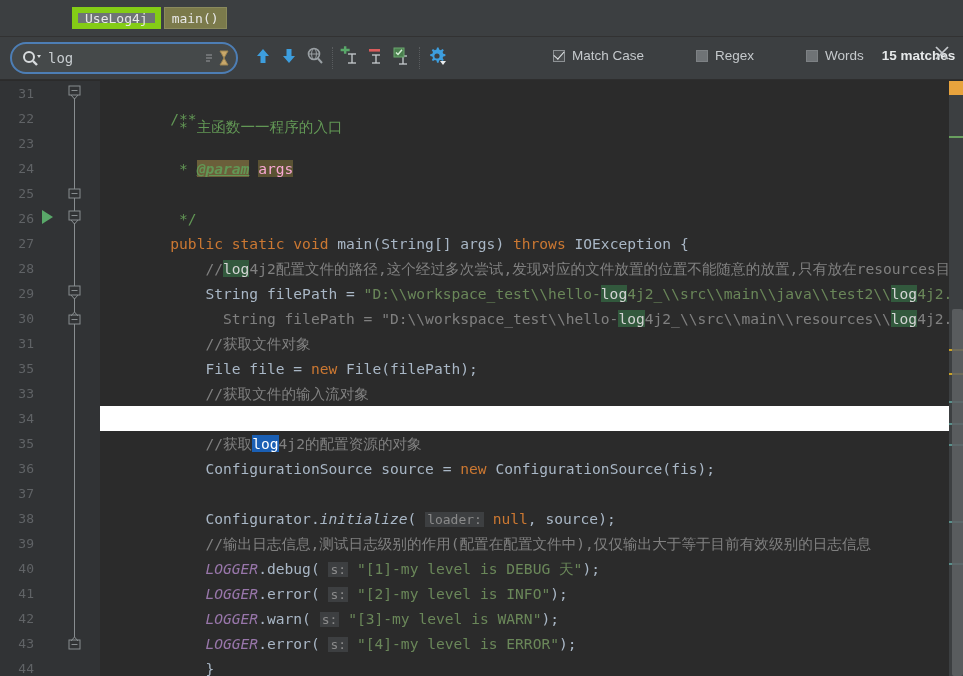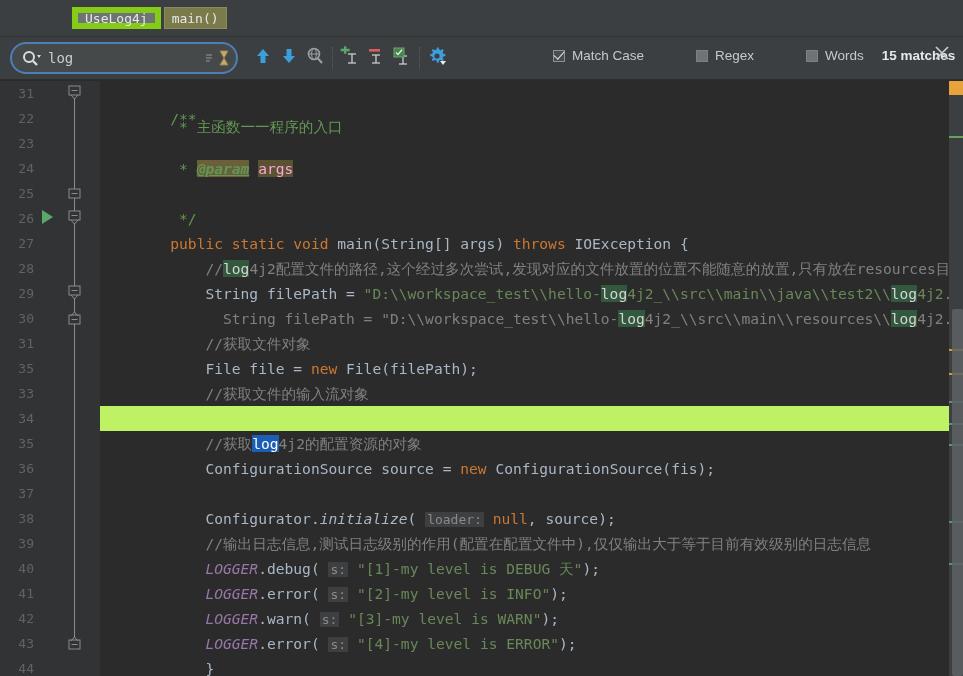--- a/index.html
+++ b/index.html
@@ -159,21 +159,21 @@
   }
   .code-line {
     position: absolute; left: 0;
     height: 25px; width: 863px;
     white-space: pre;
     font-family: "DejaVu Sans Mono", monospace;
     font-size: 14.6px;
     line-height: 25px;
     color: #a9b7c6;
   }
-  .code-line.caret { background: #bef264; }
+  .code-line.caret { background: #ffffff; }
 
   
   .t-kw     { color: #cc7832; }
   .t-cmt    { color: #808080; }
   .t-doc    { color: #629755; }
   .t-doctag { color: #629755; font-style: italic; font-weight: bold; text-decoration: underline; }
   .t-str    { color: #6a8759; }
   .t-ident  { color: #a9b7c6; }
   .t-field  { color: #9876aa; font-style: italic; }
   .t-mcall  { color: #a9b7c6; font-style: italic; }

